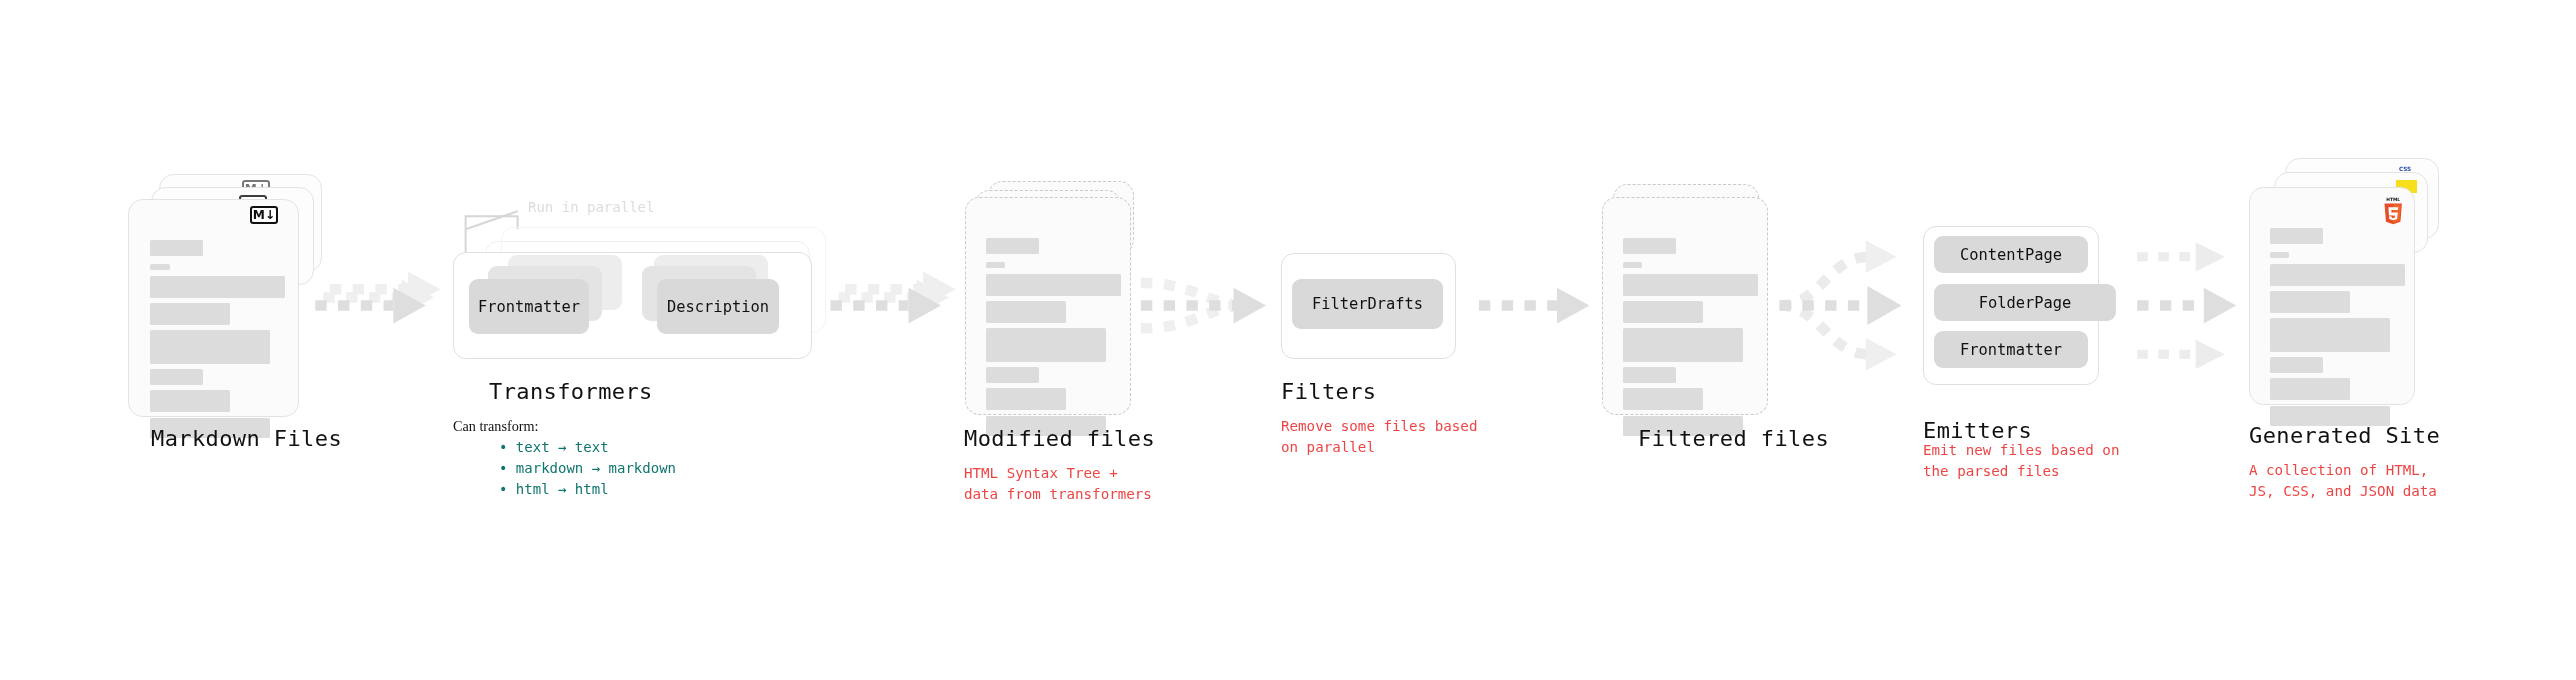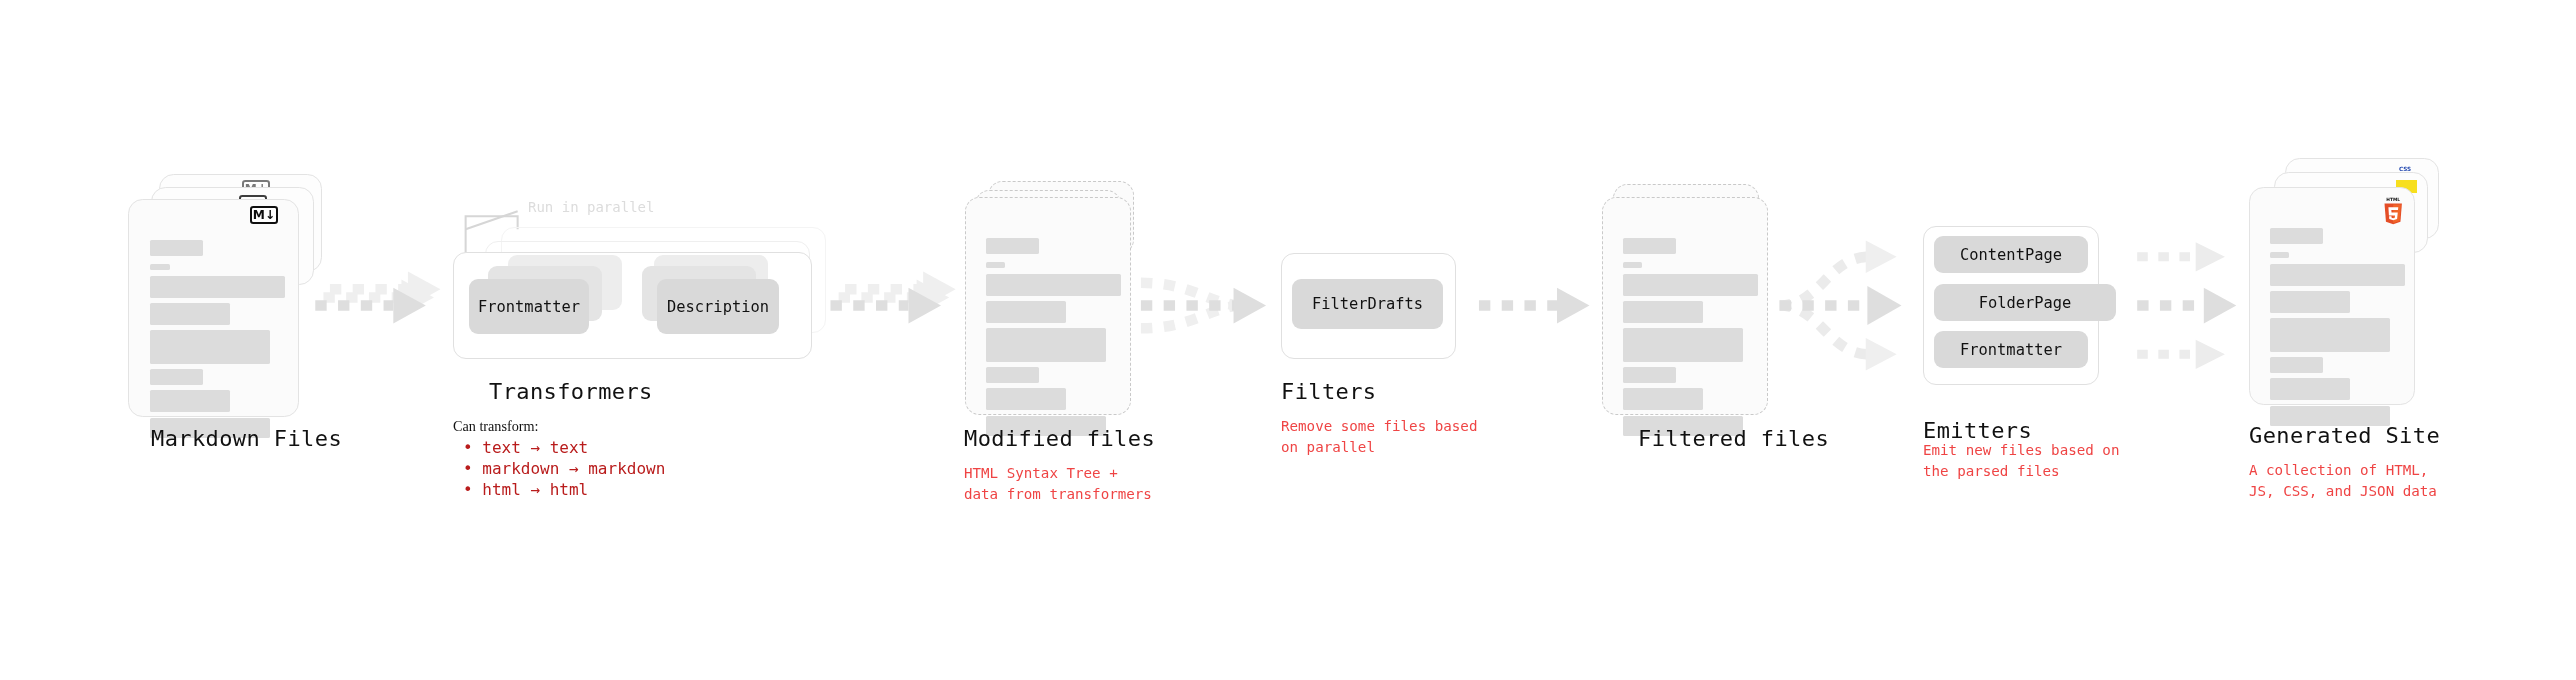--- a/index.html
+++ b/index.html
@@ -37,24 +37,25 @@
   .sub{
     position:absolute;
     font-size:14.2px;
     line-height:21px;
     color:#ef4444;
     white-space:pre;
   }
   .sub.lead{color:#111;font-family:Liberation Serif, serif;}
   .bullets{
     position:absolute;
-    font-size:16px;
+    font-size:14px;
     line-height:21px;
-    color:#b91c1c;
+    color:#0f766e;
     white-space:pre;
+    margin-left:36px;
   }
 
   
   .pbox{
     position:absolute;
     border:1.6px solid #e0e0e0;
     border-radius:13px;
     background:#ffffff;
     box-sizing:border-box;
   }

